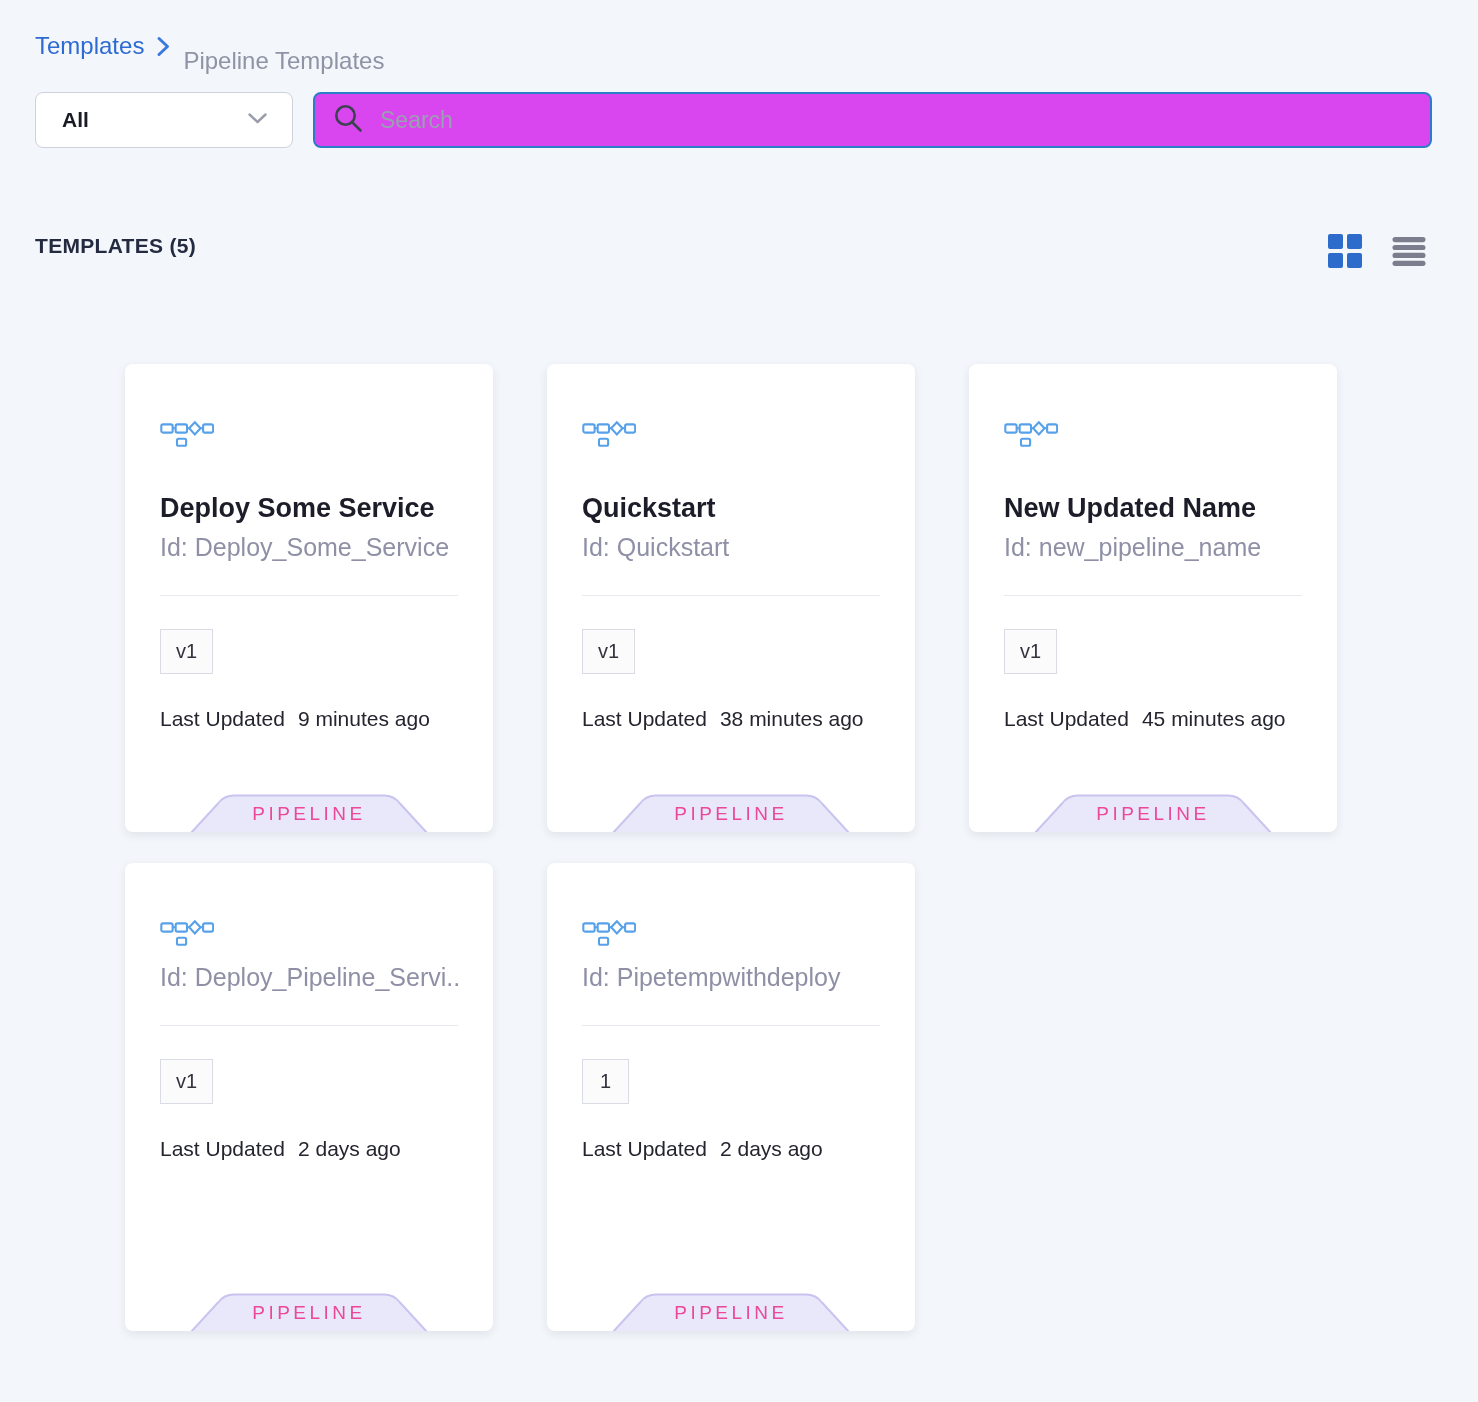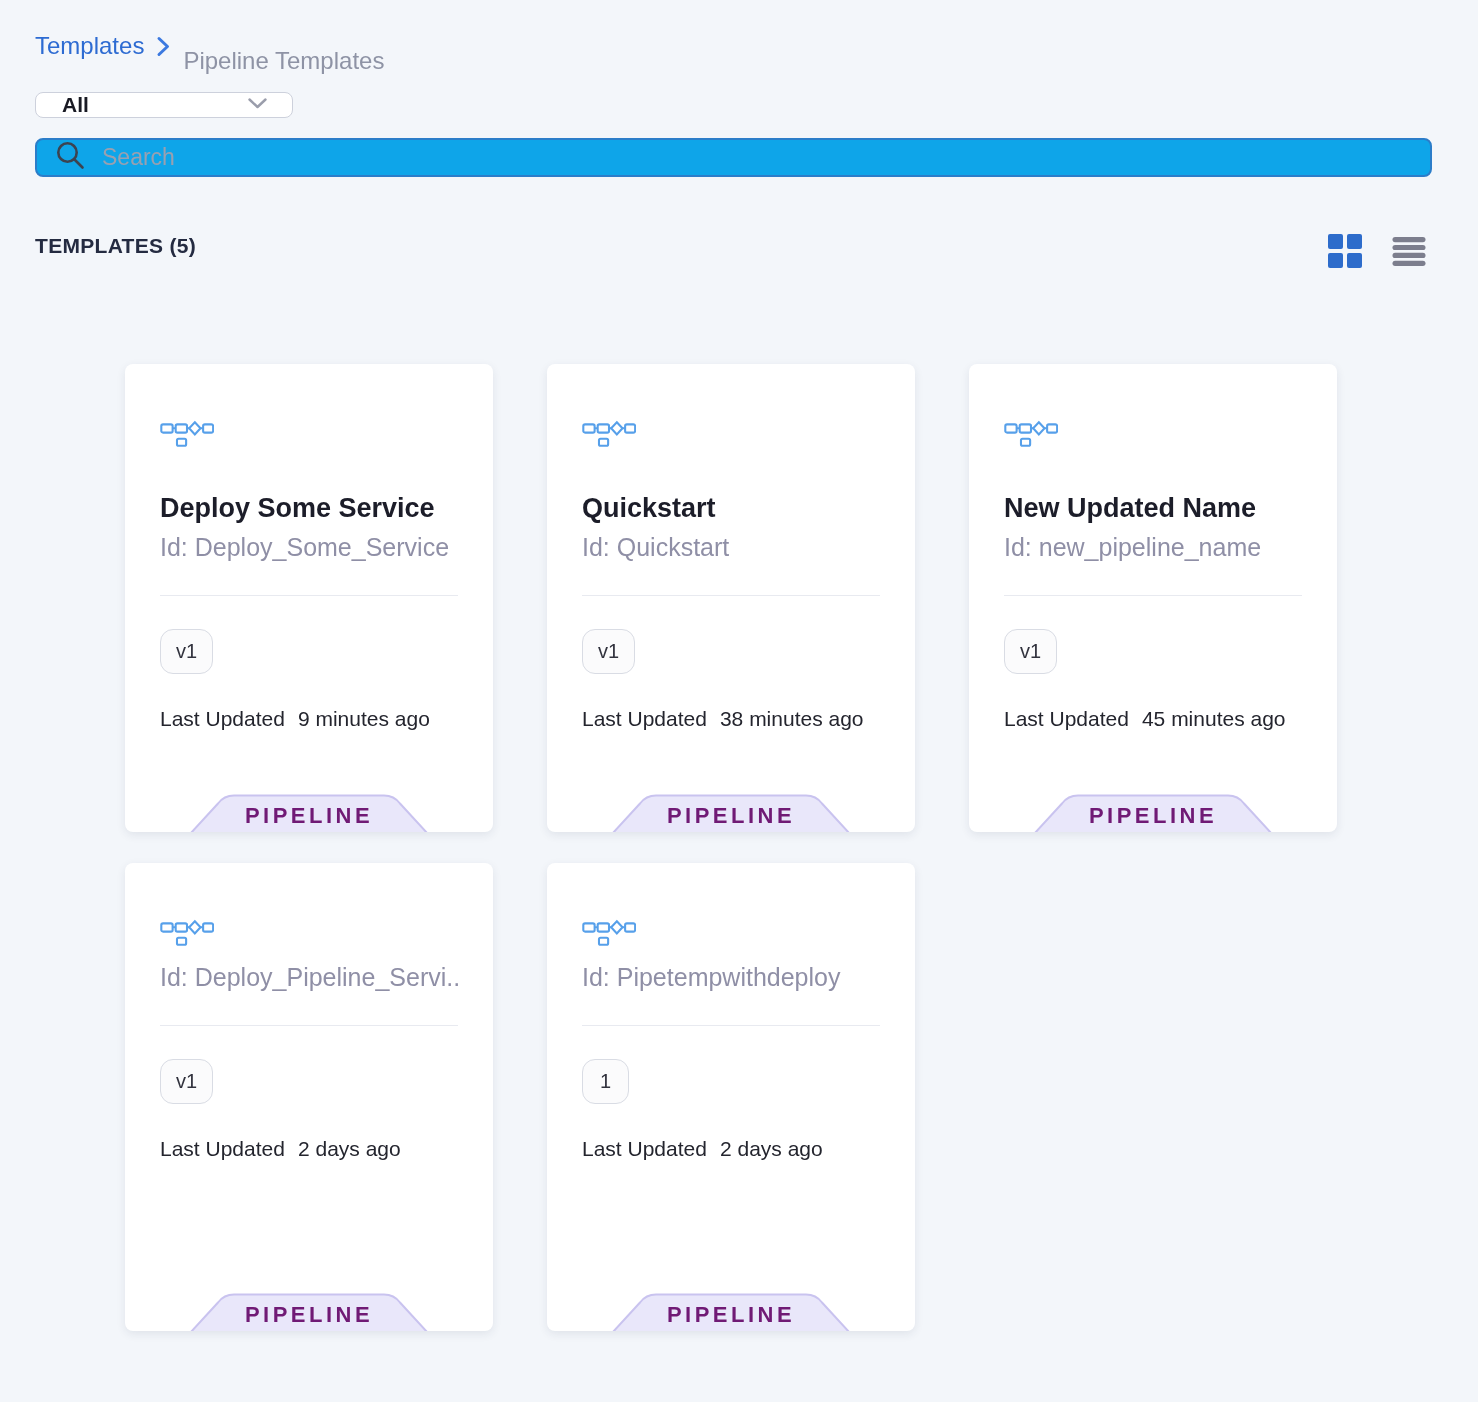--- a/index.html
+++ b/index.html
@@ -18,31 +18,31 @@
     padding: 16px 35px 0 35px;
     font-size: 24px;
   }
   .crumb-link { color: #2d6bd2; text-decoration: none; cursor: pointer; }
   .crumb-sep { display: inline-flex; align-items: center; margin-top: 2px; }
   .crumb-current { color: #8e93a5; margin-top: 31px; }
 
   
   .filter-row {
     display: flex; align-items: stretch; gap: 20px;
-    margin: 17px 46px 0 35px; height: 56px; flex-direction: column;
+    margin: 17px 46px 0 35px; height: 56px;
   }
   .scope-select {
     width: 258px; background: #ffffff;
     border: 1px solid #cdd1dc; border-radius: 8px;
     display: flex; align-items: center; justify-content: space-between;
     padding: 0 24px 0 26px; cursor: pointer;
   }
   .scope-select .scope-value { font-size: 21px; font-weight: 700; color: #191a23; }
   .search-box {
-    flex: 1; background: #0ea5e9;
+    flex: 1; background: #d946ef;
     border: 2px solid #2b7dc9; border-radius: 8px;
     display: flex; align-items: center; gap: 16px; padding: 0 18px;
   }
   .search-box input {
     flex: 1; border: none; outline: none; background: transparent;
     font-size: 23px; color: #30323e;
     font-family: "Liberation Sans", "DejaVu Sans", sans-serif;
   }
   .search-box input::placeholder { color: #99a0b0; }
 
@@ -81,37 +81,37 @@
     white-space: nowrap; overflow: hidden;
   }
   .card-id {
     margin-top: 9px;
     font-size: 25px; color: #8f8fa6;
     white-space: nowrap; overflow: hidden;
   }
   .divider { margin-top: 33px; height: 1px; background: #e8eaf0; }
   .version-chip {
     display: inline-block; margin-top: 33px;
-    background: #fbfbfc; border: 1px solid #d9dce4; border-radius: 13px;
+    background: #fbfbfc; border: 1px solid #d9dce4; border-radius: 0;
     padding: 10px 15px; font-size: 20px; color: #32333e;
     min-width: 47px; text-align: center;
   }
   .updated-row {
     margin-top: 33px; display: flex; gap: 13px;
     font-size: 21px; color: #24252e;
   }
   .type-badge {
     position: absolute; left: 50%; bottom: -2px; transform: translateX(-50%);
     width: 240px; height: 40px;
   }
   .type-badge svg { position: absolute; left: 0; top: 0; }
   .type-badge-text {
     position: absolute; left: 0; right: 0; top: 9px; text-align: center;
-    font-size: 22px; font-weight: 700; letter-spacing: 3.5px;
-    color: #701a75;
+    font-size: 19px; font-weight: 400; letter-spacing: 3.5px;
+    color: #ec4899;
   }
 </style>
 </head>
 <body>
 
 <div class="page">
 
   <nav class="breadcrumb">
     <a class="crumb-link">Templates</a>
     <span class="crumb-sep">

